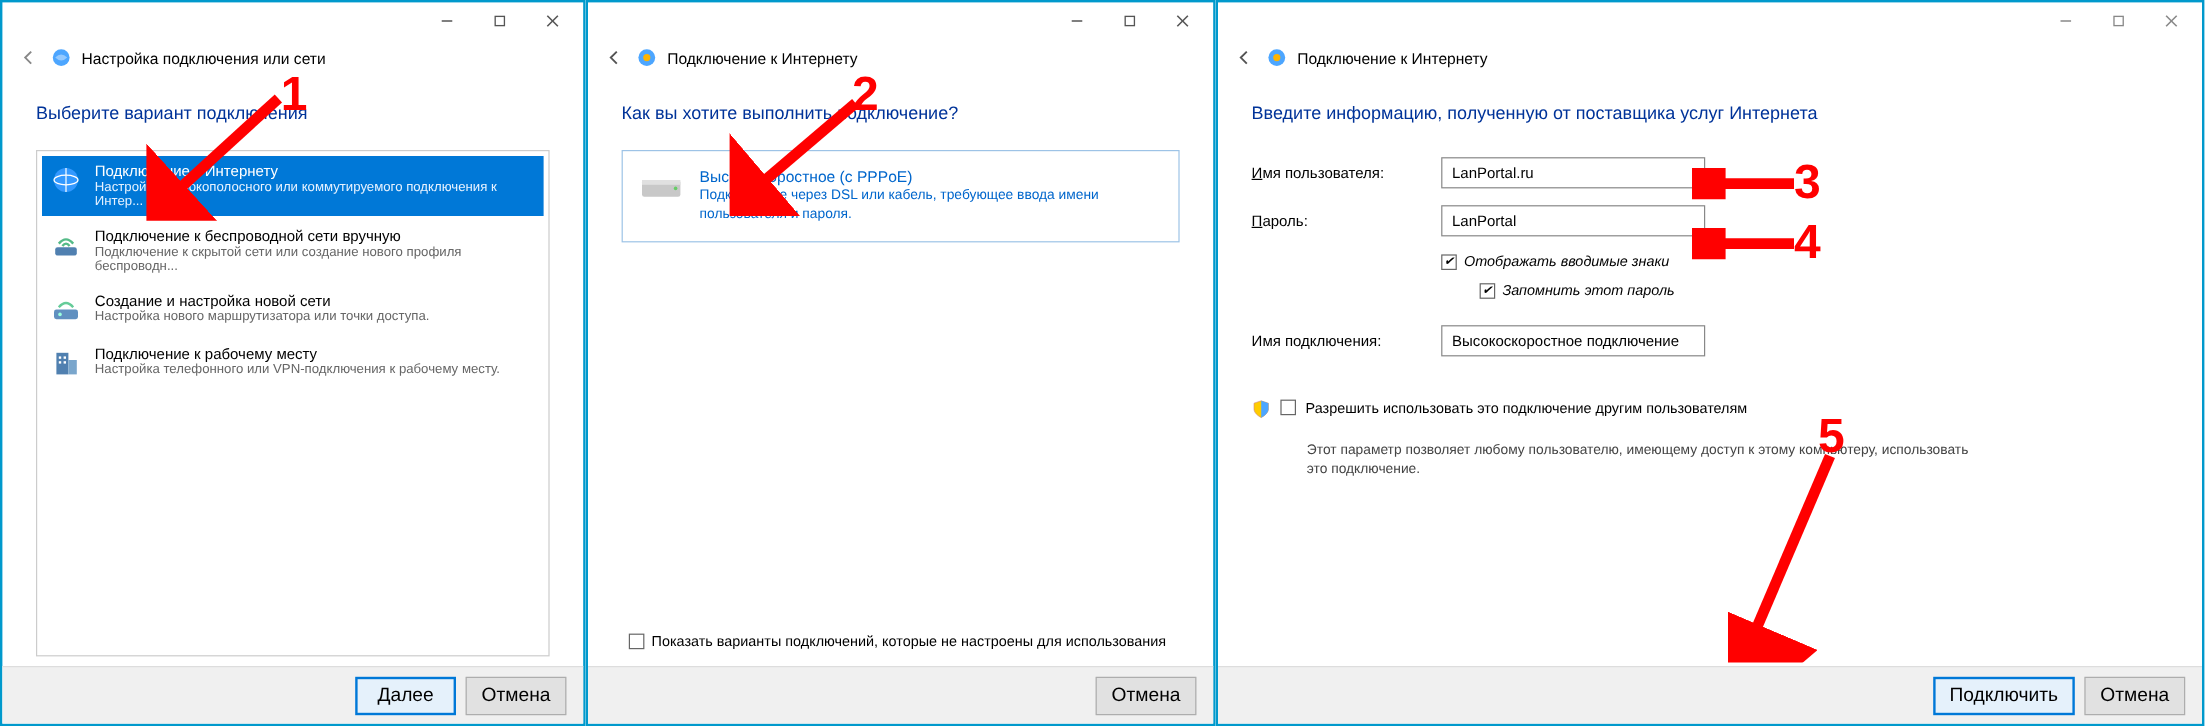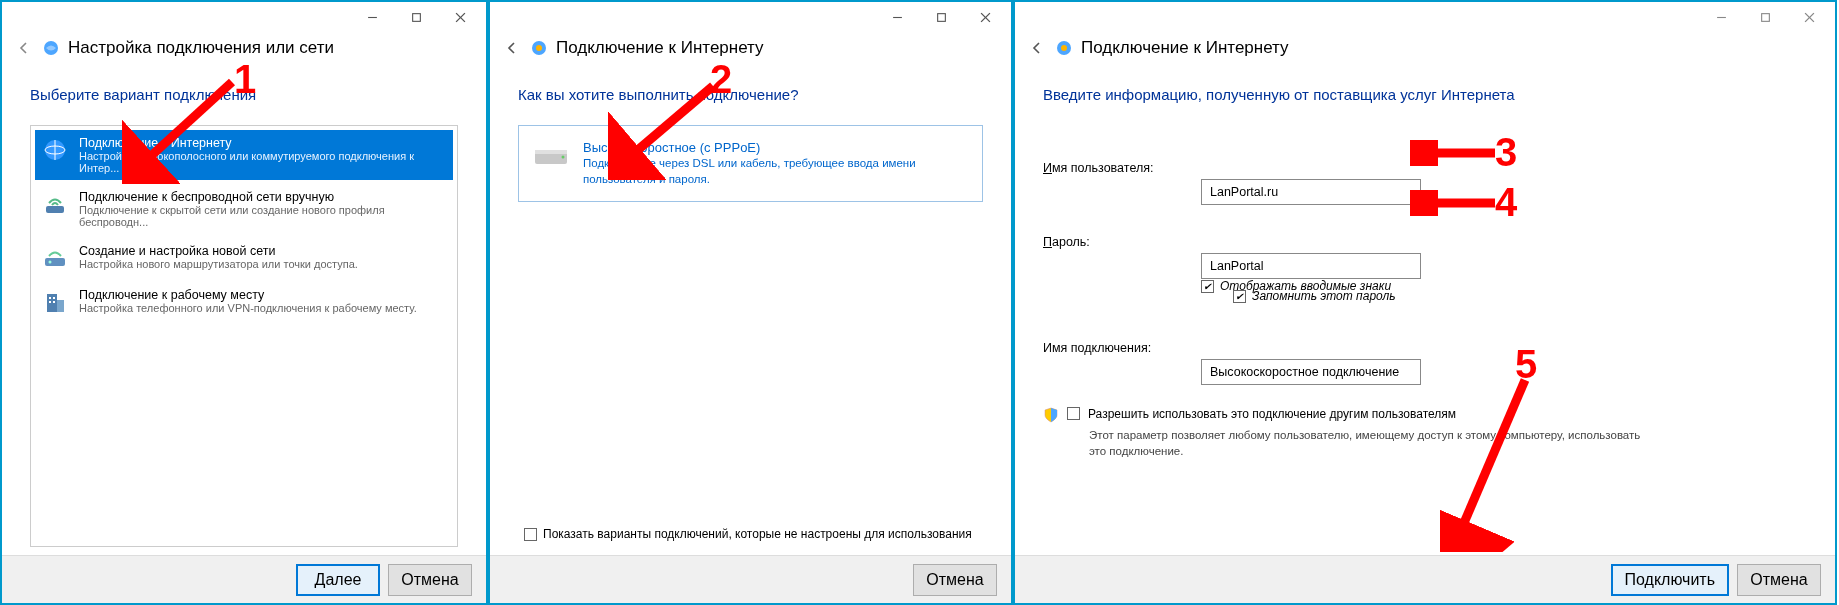--- a/index.html
+++ b/index.html
@@ -56,21 +56,21 @@
     padding: 6px 12px 10px 12px;
   }
   .back-arrow {
     width: 20px; height: 20px;
     display:flex; align-items:center; justify-content:center;
     color:#555;
   }
   .app-icon {
     width: 18px; height: 18px;
   }
-  .header-title { font-size: 17px; color:#000; }
+  .header-title { font-size: 13px; color:#000; }
 
   
   .content {
     flex: 1;
     padding: 4px 28px 8px 28px;
     display: flex;
     flex-direction: column;
     overflow: hidden;
   }
   .heading {
@@ -129,36 +129,36 @@
   .chk {
     width: 13px; height: 13px;
     border: 1px solid #666;
     background: #fff;
     display:flex; align-items:center; justify-content:center;
     font-size: 10px;
   }
   .chk.checked::after { content: "✔"; color:#000; }
 
   
-  .form { display:flex; flex-direction:column; margin-top: 6px;}
+  .form { display:flex; flex-direction:column; gap: 14px; margin-top: 6px;}
   .form-row {
     display: grid;
     grid-template-columns: 150px 220px;
     gap: 8px;
     align-items: center;
   }
   .form-label { font-size: 12.5px; white-space: nowrap; }
   .form-label .ul { text-decoration: underline; }
   .text-input {
     border: 1px solid #888;
     height: 26px;
     padding: 2px 8px;
     font-size: 12.5px;
     background: #fff;
-    display:flex; align-items:center;margin-top:48px;
+    display:flex; align-items:center;
   }
   .chk-row {
     margin-left: 158px;
     display: flex;
     align-items: center;
     gap: 6px;
     font-size: 12px;
     font-style: italic;
   }
   .allow-block {

